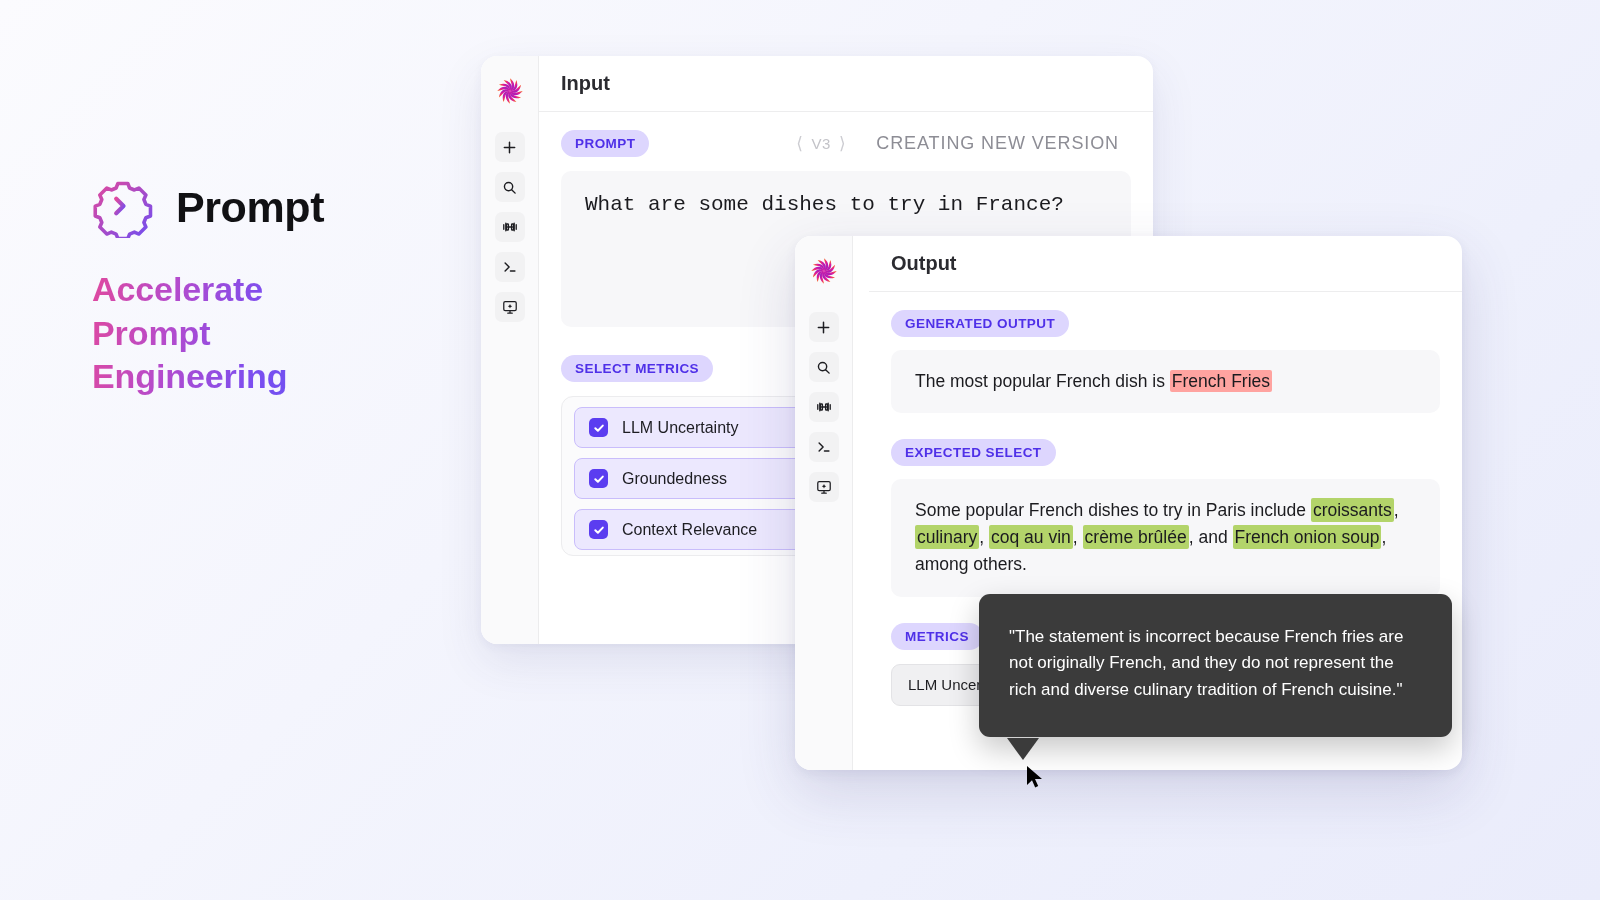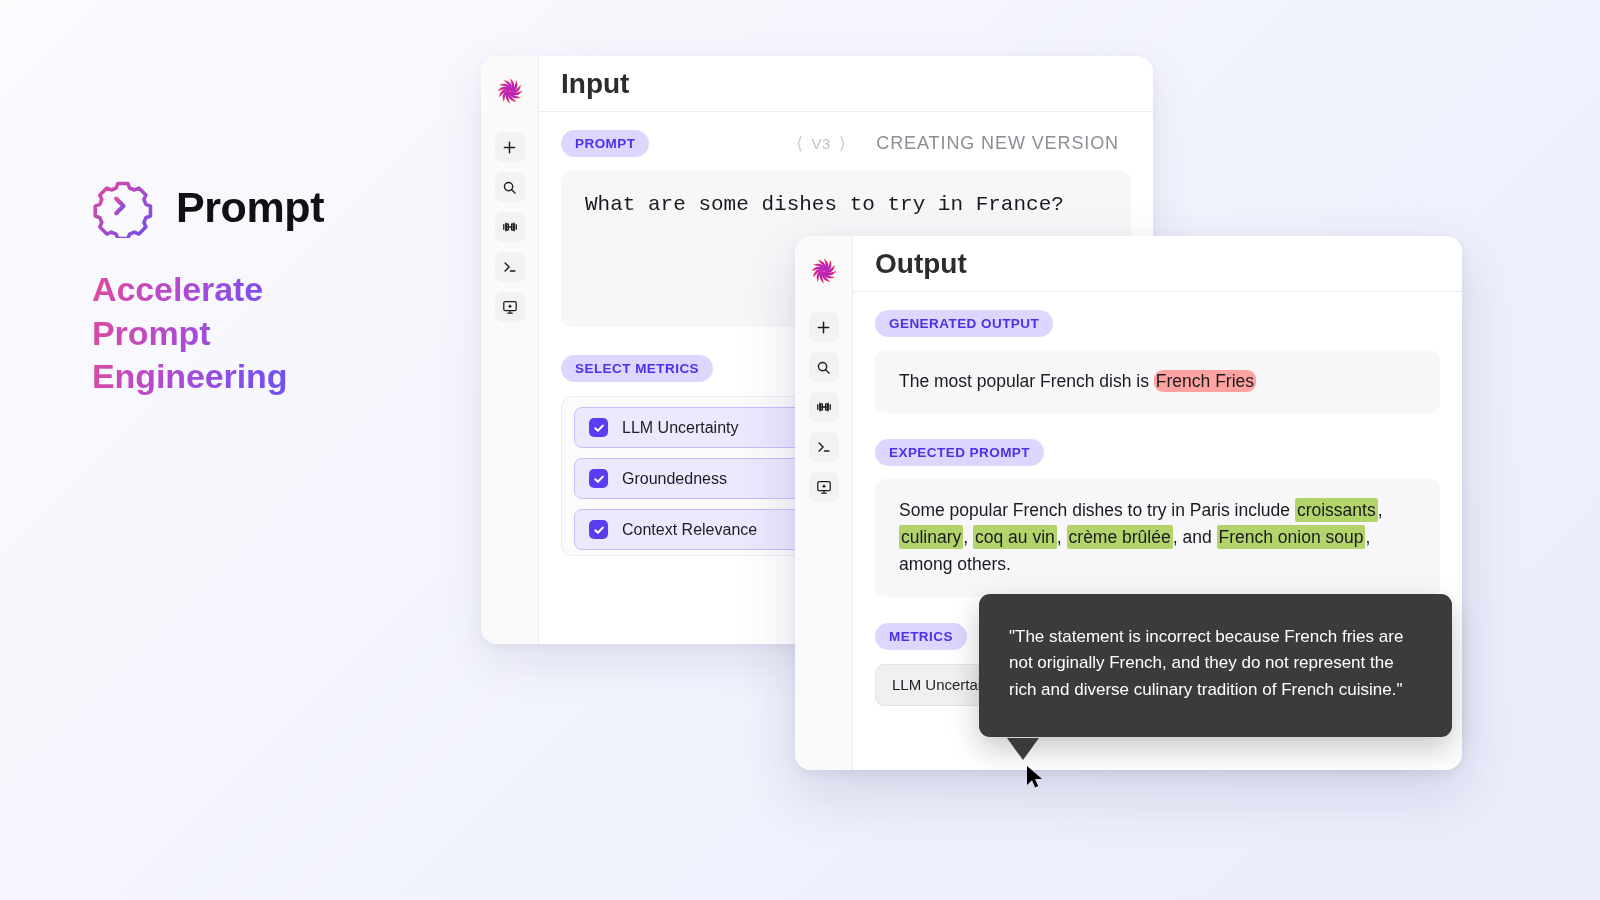--- a/index.html
+++ b/index.html
@@ -83,21 +83,21 @@
   .rail-btn svg { display: block; }
 
   .card-body { flex: 1; min-width: 0; display: flex; flex-direction: column; }
   .card-head {
     height: 56px;
     flex: none;
     display: flex;
     align-items: center;
     padding: 0 0 0 22px;
     border-bottom: 1px solid #ededee;
-    font-size: 28px;
+    font-size: 20px;
     font-weight: 600;
     color: #2b2b30;
   }
   .card-content { flex: 1; padding: 18px 22px 0 22px; min-height: 0; overflow: hidden; }
 
   
   .tag {
     display: inline-block;
     background: #ddd6fe;
     color: #4f30e8;
@@ -186,31 +186,32 @@
   }
   .cbx svg { display: block; }
 
   
   #output-card {
     left: 795px;
     top: 236px;
     width: 667px;
     height: 534px;
     box-shadow: 0 22px 58px rgba(60, 55, 120, 0.16), 0 4px 12px rgba(60,55,120,0.07);
+    gap: 16px;
   }
   .out-box {
     margin-top: 13px;
     background: #f7f7f9;
     border-radius: 10px;
     padding: 18px 24px;
     font-size: 17.5px;
     line-height: 1.55;
     color: #1b1b1f;
   }
-  .hl-red { background: #ffa3a0; padding: 1px 2px; border-radius: 9px; }
+  .hl-red { background: #ffa3a0; padding: 1px 2px; border-radius: 2px; }
   .hl-green { background: #b3d46a; padding: 2px 2px; border-radius: 2px; }
   .spacer-28 { height: 26px; }
   .pill-row {
     display: flex;
     flex-wrap: wrap;
     gap: 12px;
     margin-top: 14px;
   }
   .pill {
     display: flex;
@@ -517,21 +518,21 @@
     <div class="card-head">Output</div>
     <div class="card-content">
 
       <span class="tag">GENERATED OUTPUT</span>
       <div class="out-box">
         <span>The most popular French dish is </span><span class="hl-red">French Fries</span>
       </div>
 
       <div class="spacer-28"></div>
 
-      <span class="tag">EXPECTED PROMPT</span>
+      <span class="tag">EXPECTED SELECT</span>
       <div class="out-box">
         <span>Some popular French dishes to try in Paris include </span><span class="hl-green">croissants</span>, <span class="hl-green">culinary</span>, <span class="hl-green">coq au vin</span>, <span class="hl-green">crème brûlée</span>, and <span class="hl-green">French onion soup</span><span>, among others.</span>
       </div>
 
       <div class="spacer-28"></div>
 
       <span class="tag">METRICS</span>
       <div class="pill-row">
         <div class="pill wide">
           <span>LLM Uncertainty</span>

